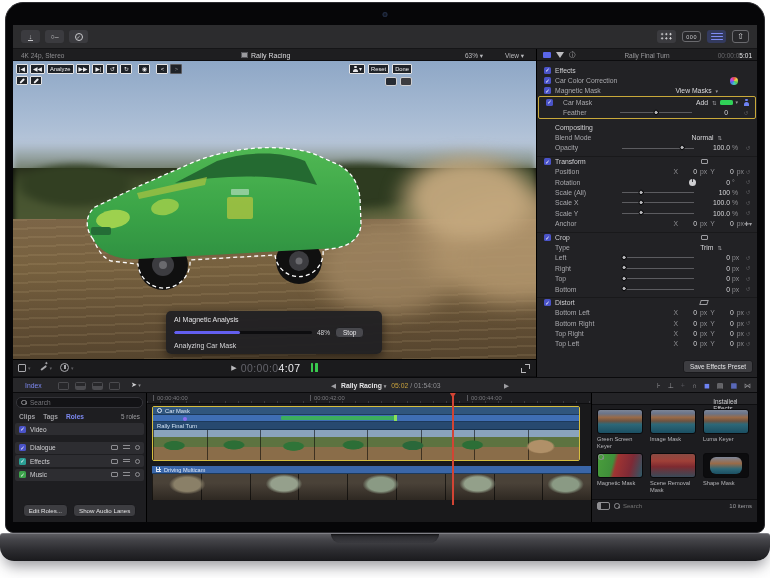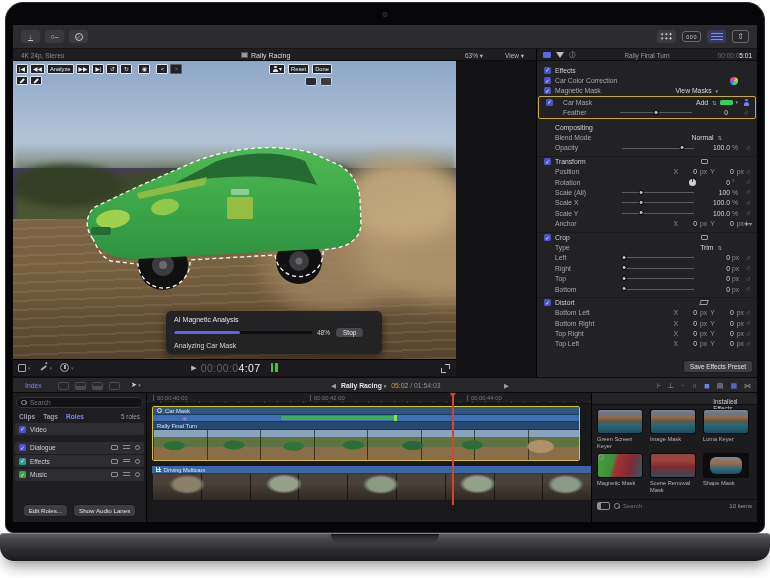--- a/index.html
+++ b/index.html
@@ -51,21 +51,21 @@
   .insp-head { position:absolute; left:523px; top:0; width:221px; height:12px; border-left:1px solid #000; }
   .ih-icons { position:absolute; left:6px; top:2.5px; display:flex; gap:5px; }
   .ih-icons .i1 { width:8px; height:6px; background:#5a66e8; border-radius:1px; }
   .ih-icons .i2 { width:0; height:0; border-left:4px solid transparent; border-right:4px solid transparent; border-top:6px solid #bdbdc0; }
   .ih-icons .i3 { color:#bdbdc0; font-size:6.5px; line-height:6px; }
   .ih-title { position:absolute; left:0; right:0; top:2.5px; text-align:center; color:#9b9b9e; font-size:6.5px; }
   .ih-tc { position:absolute; right:5px; top:2.5px; font-size:6.5px; color:#6b6b6e; }
   .ih-tc b { color:#e8e8ea; font-weight:normal; }
 
   
-  .viewer { position:absolute; left:0; top:36px; width:443px; height:315px; background:#4c1d95; overflow:hidden; }
+  .viewer { position:absolute; left:0; top:36px; width:523px; height:315px; background:#000000; overflow:hidden; }
   .sky   { position:absolute; left:0; top:0; width:100%; height:34%;
            background:linear-gradient(180deg,#8ea7c6 0%,#a9bcd4 55%,#c3cedd 100%); }
   .trees { position:absolute; left:0; top:26%; width:100%; height:30%; filter:blur(3px);
            background:
              radial-gradient(90px 34px at 12% 45%, #323f22 0 55%, transparent 70%),
              radial-gradient(120px 40px at 38% 55%, #3c4a28 0 55%, transparent 72%),
              radial-gradient(110px 36px at 66% 45%, #2e3b20 0 55%, transparent 70%),
              radial-gradient(140px 44px at 92% 55%, #38462a 0 55%, transparent 72%),
              linear-gradient(180deg, rgba(120,140,120,0) 0%, #44512e 45%, #4e5a34 100%); }
   .road  { position:absolute; left:0; top:50%; width:100%; height:50%;

